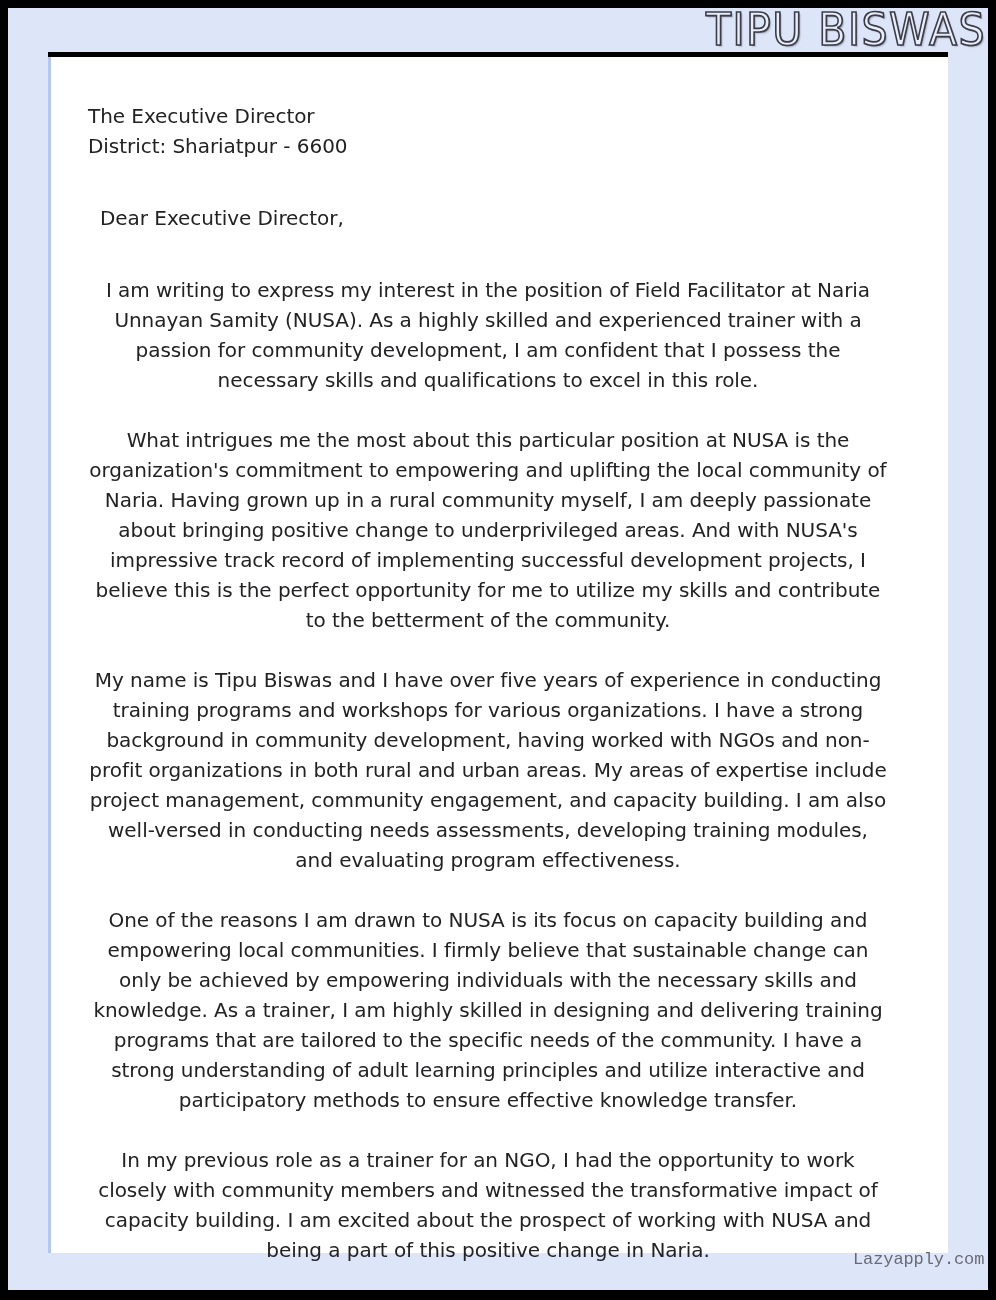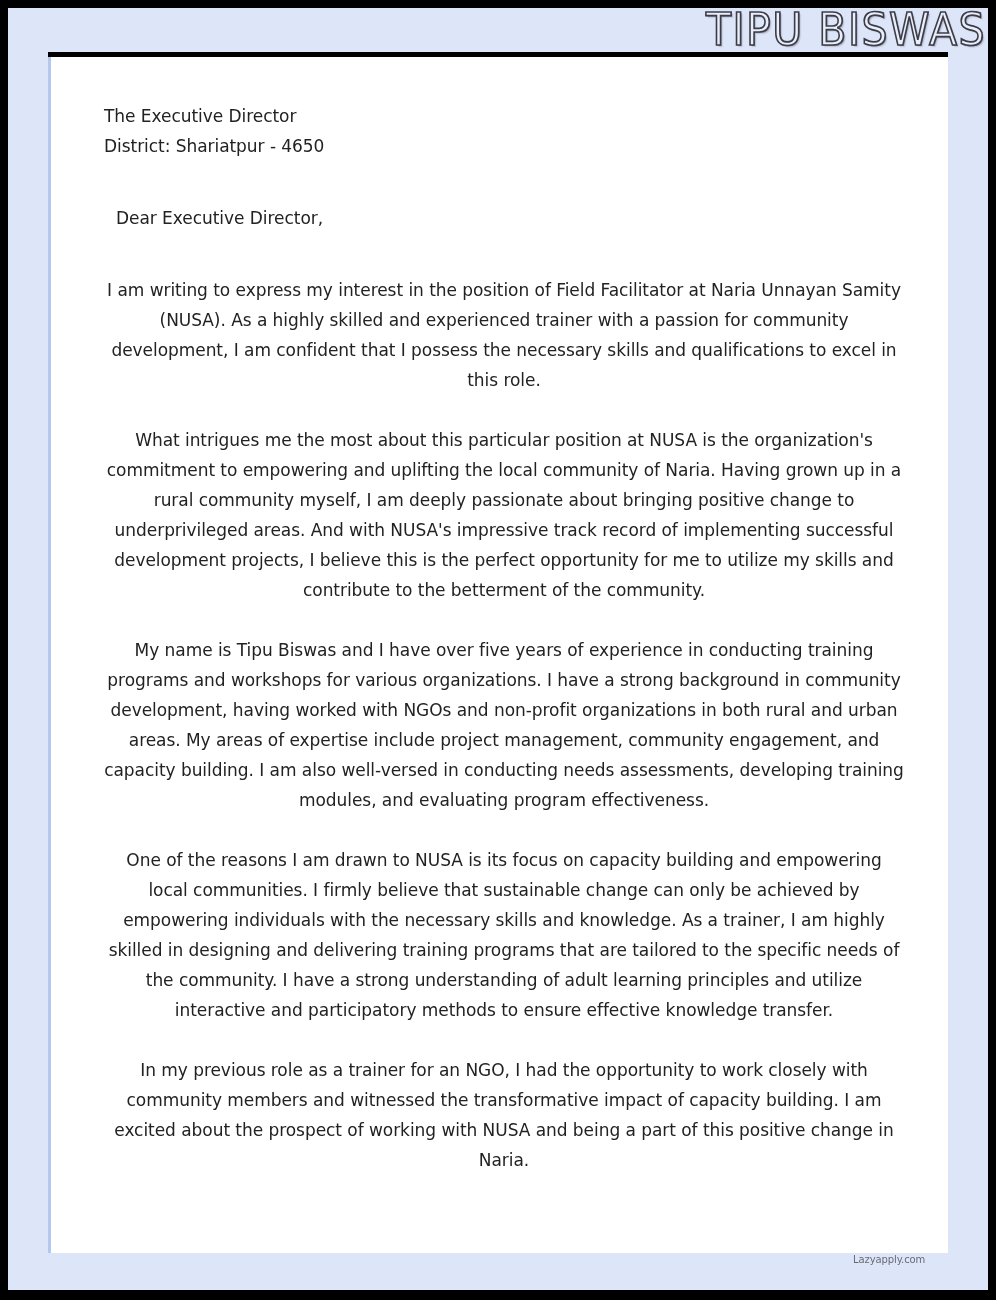--- a/index.html
+++ b/index.html
@@ -80,24 +80,24 @@
     width: 900px;
     height: 1196px;
     background: #ffffff;
     border-left: 3px solid #b4c8ee;
     box-sizing: border-box;
   }
 
   
   .letter-body {
     position: absolute;
-    left: 96px;
+    left: 80px;
     top: 93px;
     width: 800px;
-    font-size: 17px;
+    font-size: 20px;
     line-height: 30px;
     color: #222224;
     letter-spacing: -0.05px;
   }
   .addr-line {
     white-space: nowrap;
   }
   .block-gap {
     height: 30px;
   }
@@ -110,47 +110,48 @@
   }
   .salutation {
     margin: 12px;
   }
 
   
   .watermark {
     position: absolute;
     left: 845px;
     top: 1243px;
-    font-size: 10px;
+    font-size: 17px;
     line-height: 18px;
     color: #5f5f67;
     letter-spacing: -0.1px;
     white-space: nowrap;
     opacity: 0.92;
+    font-family: Liberation Mono, monospace;
   }
 </style>
 </head>
 <body>
 
 <div class="frame">
   <div class="canvas">
 
     <div class="header-band">
       <div class="doc-title">TIPU BISWAS</div>
     </div>
 
     <div class="header-rule"></div>
 
     <div class="page-sheet"></div>
 
     <div class="letter-body">
 
       <div>
         <div class="addr-line">The Executive Director</div>
-        <div class="addr-line">District: Shariatpur - 4650</div>
+        <div class="addr-line">District: Shariatpur - 6600</div>
       </div>
 
       <div class="block-gap"></div>
 
       <p class="salutation">Dear Executive Director,</p>
 
       <div class="block-gap"></div>
 
       <p class="para">I am writing to express my interest in the position of Field Facilitator at Naria Unnayan Samity (NUSA). As a highly skilled and experienced trainer with a passion for community development, I am confident that I possess the necessary skills and qualifications to excel in this role.</p>
       <p class="para">What intrigues me the most about this particular position at NUSA is the organization's commitment to empowering and uplifting the local community of Naria. Having grown up in a rural community myself, I am deeply passionate about bringing positive change to underprivileged areas. And with NUSA's impressive track record of implementing successful development projects, I believe this is the perfect opportunity for me to utilize my skills and contribute to the betterment of the community.</p>

